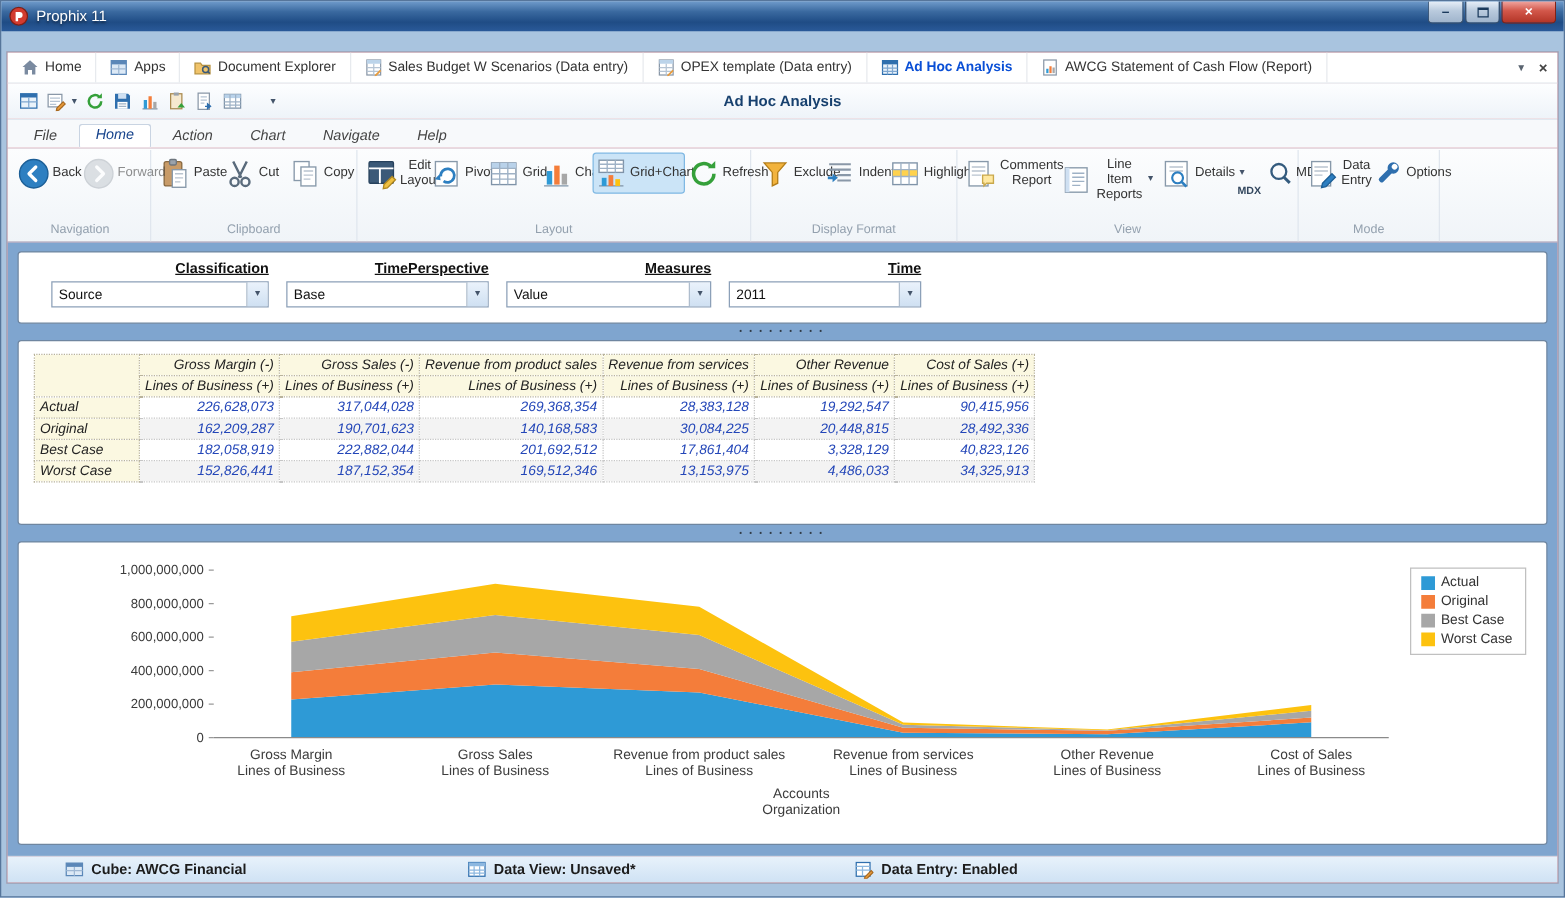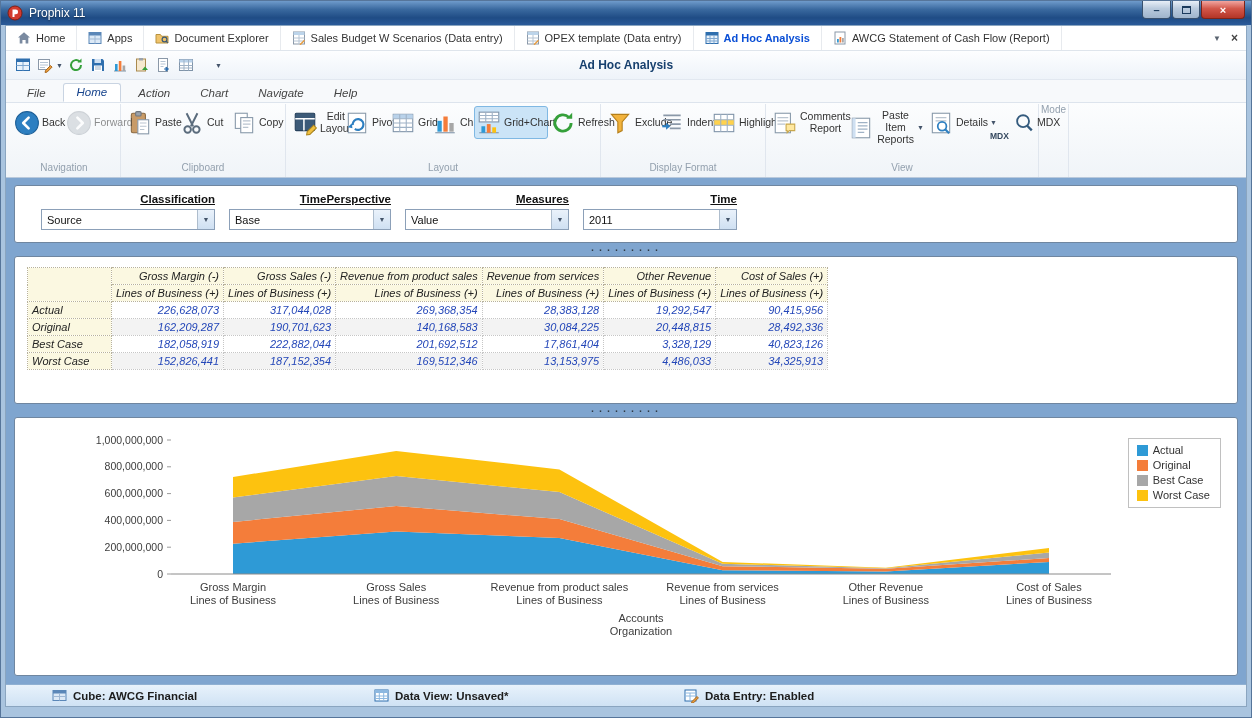--- a/index.html
+++ b/index.html
@@ -15,21 +15,21 @@
   .win-controls{margin-left:auto;display:flex;align-items:flex-start;height:100%;}
   .wbtn{height:18px;display:flex;align-items:center;justify-content:center;border:1px solid #39516e;border-top:none;
     border-radius:0 0 4px 4px;margin-left:1px;color:#fff;font-size:11px;cursor:default;
     background:linear-gradient(#e8eff8,#b9cadd 45%,#9fb4cc);color:#1b3a5c;}
   .wbtn.min{width:29px}.wbtn.max{width:28px}
   .wbtn.close{width:44px;background:linear-gradient(#f1a6a0,#d2574a 45%,#b33527);border-color:#7e2318;color:#fff;font-weight:bold;}
   .max-glyph{width:9px;height:8px;border:1px solid #1b3a5c;border-top-width:2px;display:inline-block;}
   .min-glyph{font-weight:bold;line-height:6px;}
 
   
-  .app{flex:1;margin:0 4px 10px;background:#fca5a5;border:1px solid #8aa5c0;display:flex;flex-direction:column;overflow:hidden;}
+  .app{flex:1;margin:16px 4px 10px;background:#fca5a5;border:1px solid #8aa5c0;display:flex;flex-direction:column;overflow:hidden;}
 
   
   .tabbar{height:25px;flex:0 0 25px;display:flex;align-items:stretch;background:#fff;border-bottom:1px solid #dfe5ec;}
   .dtab{display:flex;align-items:center;gap:5px;padding:0 11px;font-size:11px;color:#333;border-right:1px solid #e7eaee;cursor:default;white-space:nowrap;}
   .dtab.active{color:#0a4fd6;font-weight:bold;}
   .ticon{width:14px;height:14px;flex:0 0 14px;}
   .tab-right{margin-left:auto;display:flex;align-items:center;gap:10px;padding:0 8px;color:#5a6470;}
   .tab-right .sm{font-size:8px;}
   .tab-right .cl{font-size:12px;font-weight:bold;color:#444;}
 
@@ -446,21 +446,21 @@
           </div>
           <div class="rbtn" style="width:80px">
             <span class="ricon">
                 <svg viewBox="0 0 24 24" width="26" height="26">
                   <rect x="4" y="3" width="16" height="18" fill="#fff" stroke="#8899aa"></rect>
                   <rect x="4" y="3" width="3" height="18" fill="#cfe0f2"></rect>
                   <path d="M9 7h9M9 10h9M9 13h9M9 16h6" stroke="#9fb2c6"></path>
                 </svg>
               </span>
             <span class="lblrow">
-                <span class="rlbl">Paste Item Reports</span>
+                <span class="rlbl">Line Item Reports</span>
                 <span class="dd">▼</span>
               </span>
           </div>
           <div class="rbtn" style="width:62px">
             <span class="ricon">
                 <svg viewBox="0 0 24 24" width="26" height="26">
                   <rect x="4" y="3" width="16" height="18" fill="#fff" stroke="#8899aa"></rect>
                   <path d="M7 7h10M7 10h10" stroke="#b9c4cf"></path>
                   <circle cx="13" cy="15" r="4" fill="none" stroke="#2d7fc1" stroke-width="1.6"></circle>
                   <path d="M16 18l3.5 3.5" stroke="#2d7fc1" stroke-width="2"></path>
@@ -479,20 +479,44 @@
                   <path d="M15.5 15l5 5" stroke="#345b7e" stroke-width="2.6"></path>
                 </svg>
               </span>
             <span class="rlbl">MDX</span>
           </div>
         </div>
         <div class="gname">View</div>
       </div>
 
       <div class="rgroup">
+        <div class="rbtns">
+          <div class="rbtn">
+            <span class="ricon">
+                <svg viewBox="0 0 24 24" width="26" height="26">
+                  <rect x="4" y="3" width="14" height="18" fill="#fff" stroke="#8899aa"></rect>
+                  <path d="M6 7h10M6 10h10M6 13h6" stroke="#b9c4cf"></path>
+                  <path d="M12 19l7-7 2.5 2.5-7 7-3.2.7z" fill="#2d7fc1" stroke="#1b5e96"></path>
+                </svg>
+              </span>
+            <span class="rlbl">Data Entry</span>
+          </div>
+          <div class="rbtn">
+            <span class="ricon">
+                <svg viewBox="0 0 24 24" width="26" height="26">
+                  <g transform="rotate(45 12 12)">
+                    <rect x="10" y="6" width="4" height="14" rx="1.5" fill="#2f6fae"></rect>
+                    <circle cx="12" cy="6" r="4.2" fill="#2f6fae"></circle>
+                    <circle cx="12" cy="4.6" r="2.1" fill="#fff"></circle>
+                  </g>
+                </svg>
+              </span>
+            <span class="rlbl">Options</span>
+          </div>
+        </div>
         <div class="gname">Mode</div>
       </div>
     </div>
 
     <div class="content">
 
       <div class="panel filters">
         <div class="fcol c1">
           <div class="flabel">Classification</div>
           <div class="combo">

